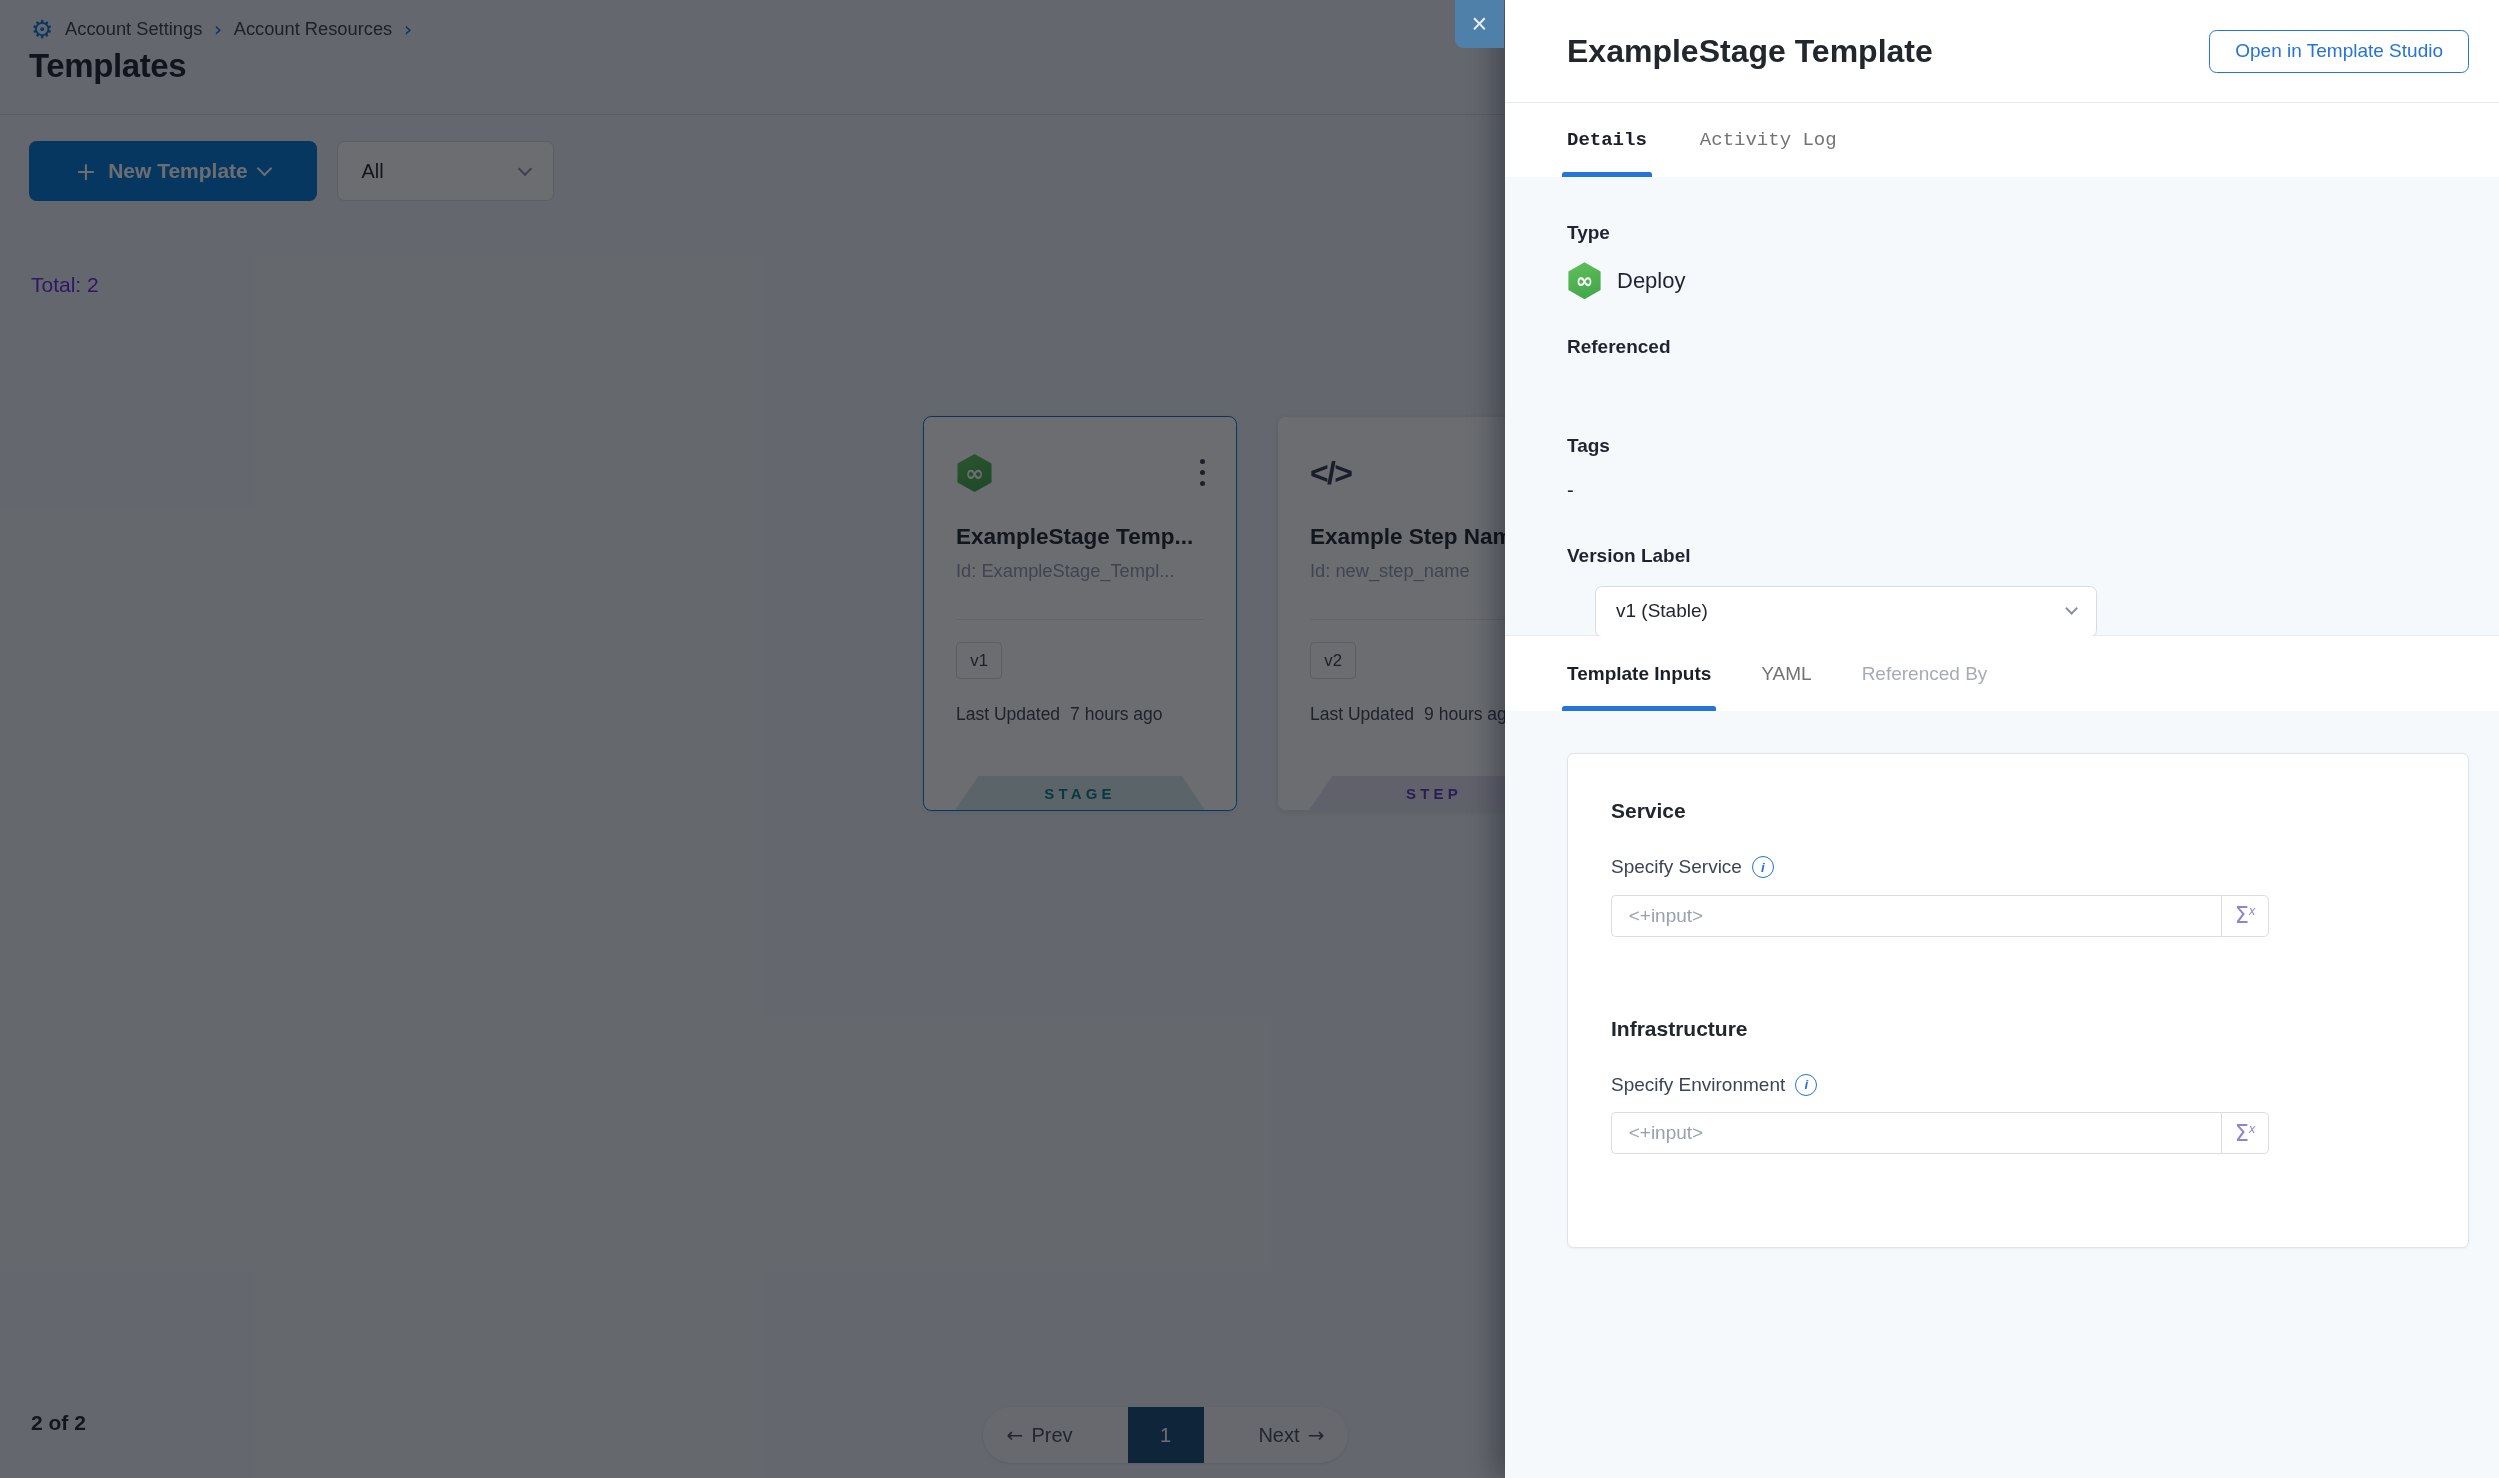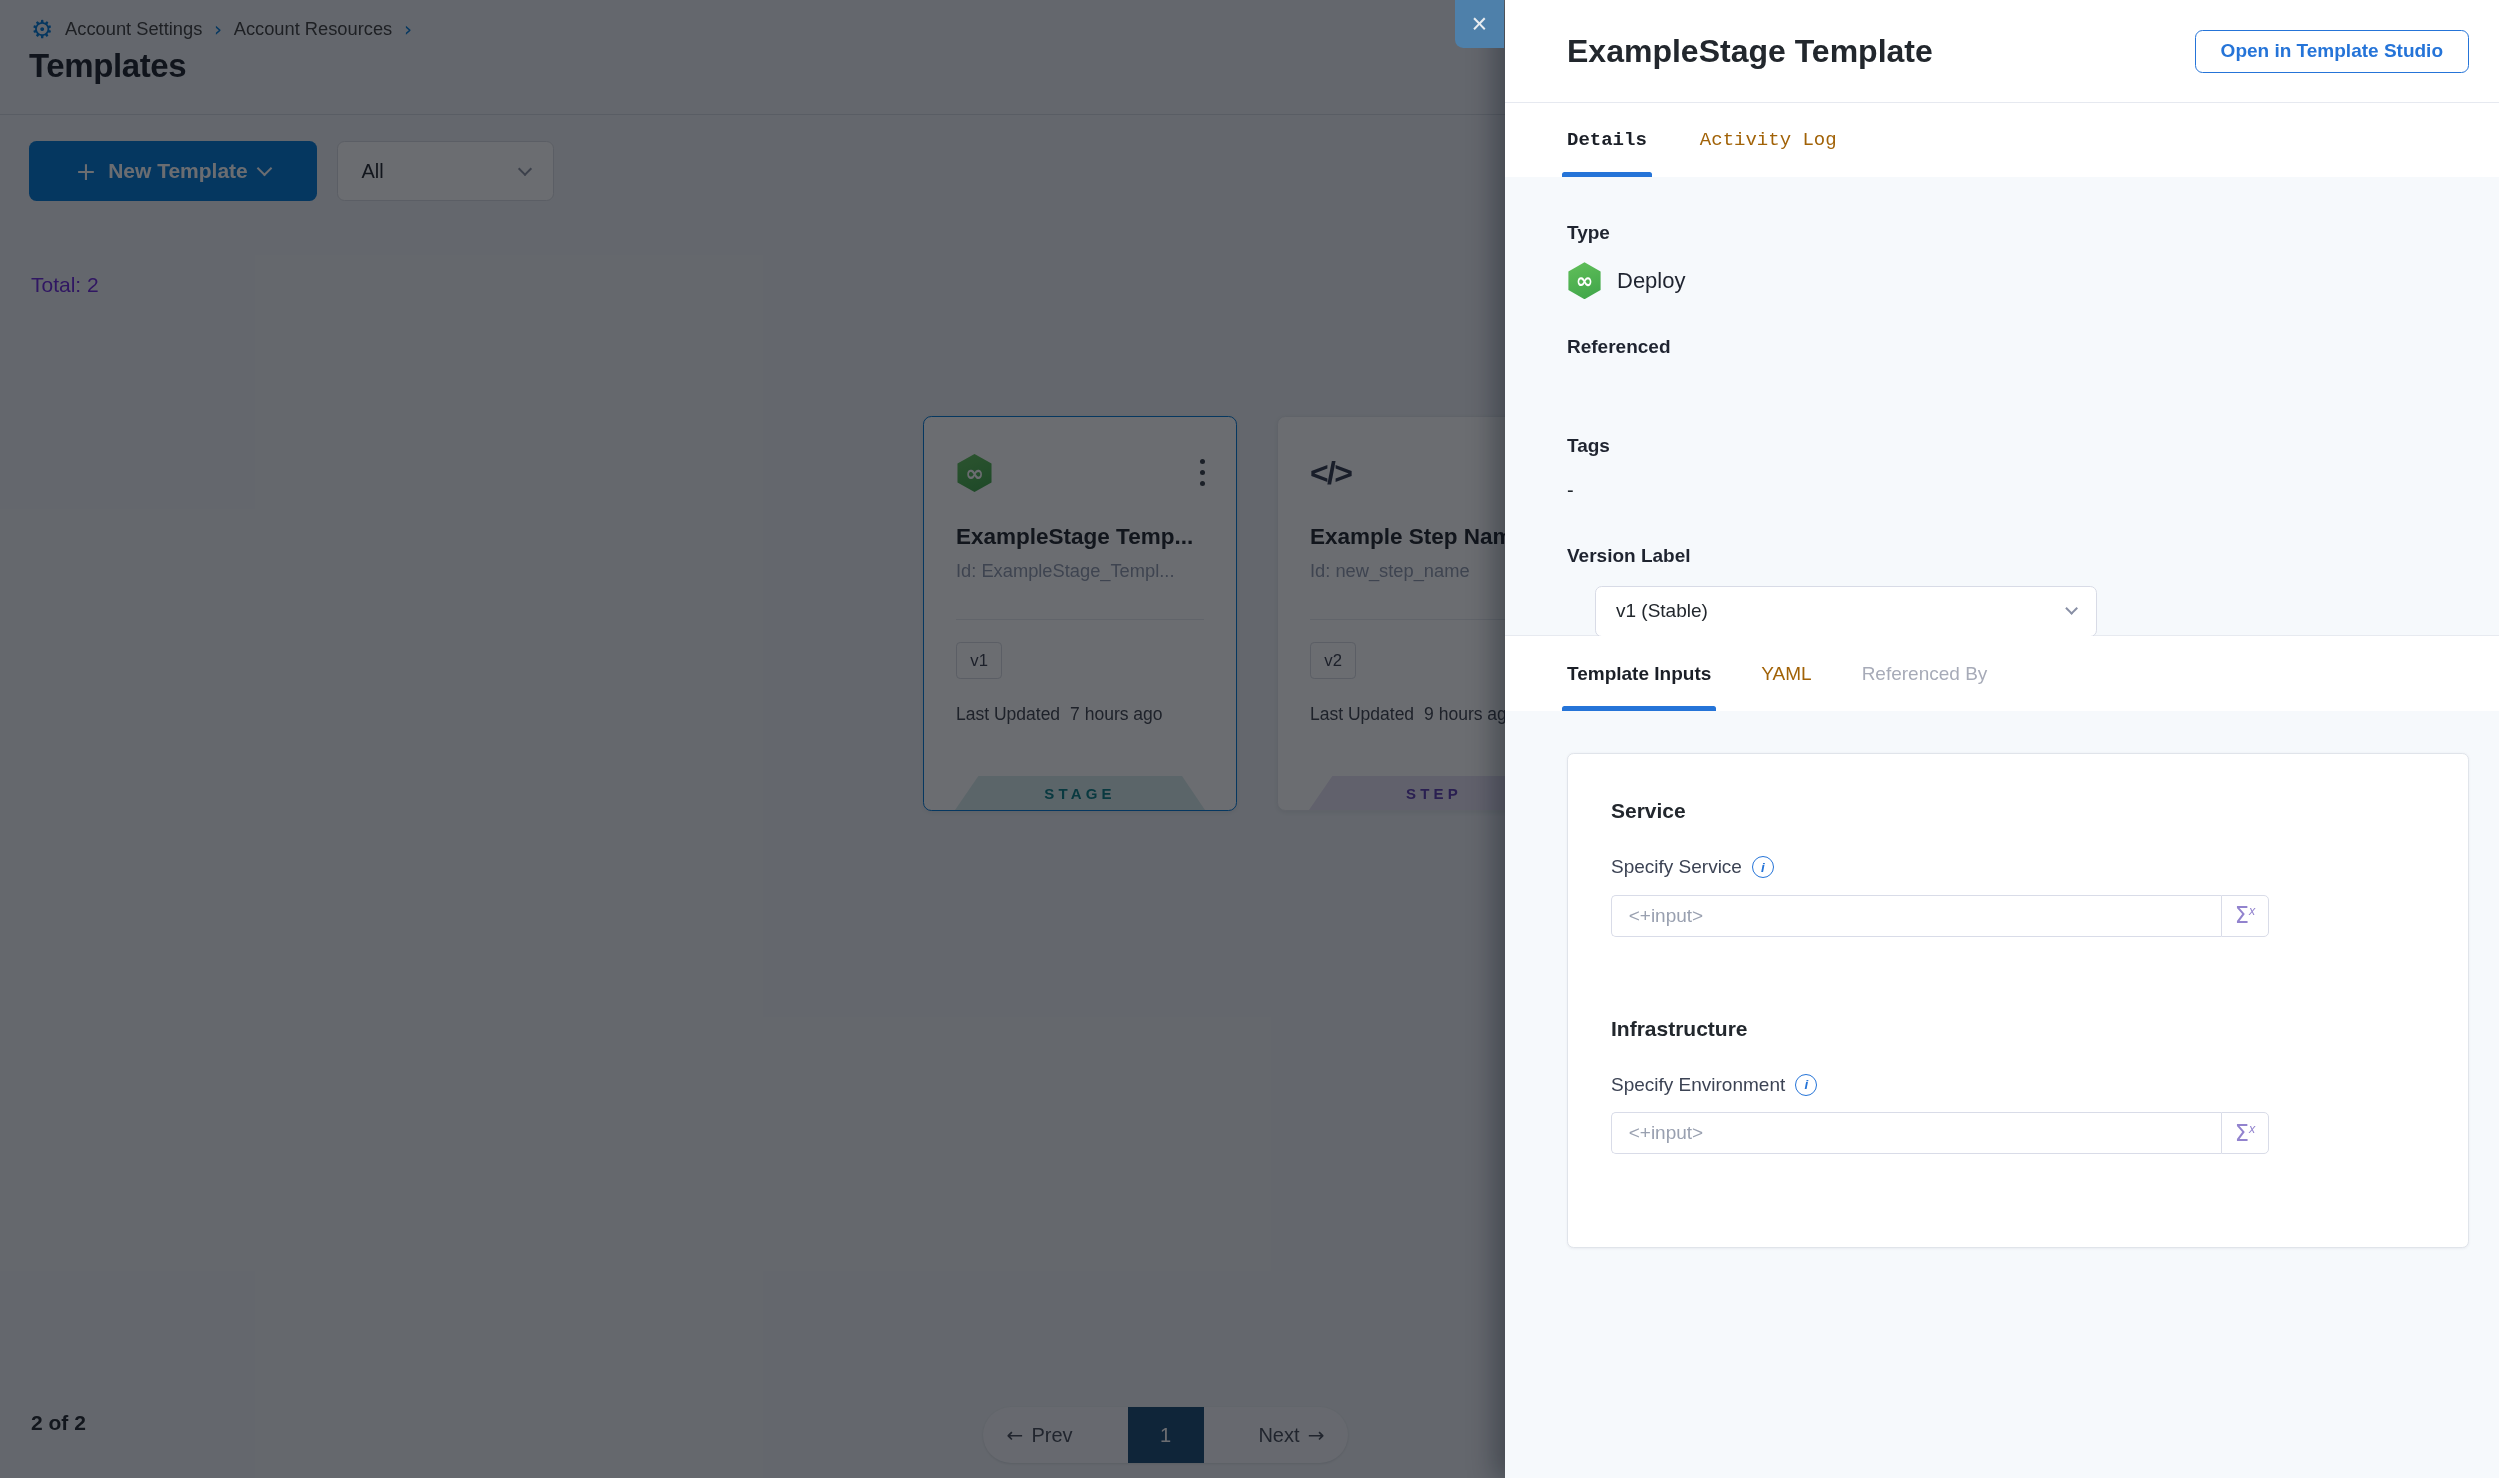--- a/index.html
+++ b/index.html
@@ -103,24 +103,24 @@
   .close-btn {
     position:absolute; left:1455px; top:0; width:49px; height:48px; z-index:120;
     background:#4e80aa; border:none; border-radius:0 0 0 8.3px;
     color:#e9edf1; font-size:27px; line-height:48px; text-align:center; cursor:pointer; font-family:inherit;
   }
   .panel-header { height:102px; display:flex; align-items:center; justify-content:space-between; padding:0 31px 0 62px; }
   .panel-title { font-size:32px; font-weight:bold; color:#22272d; }
   .btn-studio {
     height:43px; padding:0 25px; background:#ffffff;
     border:1.7px solid #2574d8; border-radius:7.5px; color:#2574d8;
-    font-size:19px; font-weight:bold; cursor:pointer; font-family:inherit;
+    font-size:19px; font-weight:normal; cursor:pointer; font-family:inherit;
   }
   .tabs-row { height:75px; border-top:0.8px solid #e6e9f0; display:flex; align-items:center; gap:53px; padding:0 62px; background:#fff;font-family:Liberation Mono, monospace; }
-  .tab { position:relative; height:100%; display:flex; align-items:center; font-size:19px; color:#a16207; cursor:pointer; }
+  .tab { position:relative; height:100%; display:flex; align-items:center; font-size:19px; color:#737373; cursor:pointer; }
   .tab.active { font-weight:bold; color:#1b1f27; }
   .tab.active::after { content:""; position:absolute; left:-5px; right:-5px; bottom:0; height:5px; background:#2574d8; border-radius:2.5px 2.5px 0 0; }
   .tab.disabled { color:#a7abb8; cursor:default; }
 
   .details-section { background:#f6f9fc; border-bottom:0.8px solid #e7eaf0; height:459px; padding:45px 62px 0; }
   .fld-label { font-size:19px; font-weight:bold; color:#1f2430; }
   .type-row { display:flex; align-items:center; gap:15px; margin:18.3px 0 37px; }
   .type-row .hexagon { width:35px; height:37px; font-size:21px; }
   .type-value { font-size:22px; color:#1f2430; }
   .desc-label { margin-bottom:77px; }

